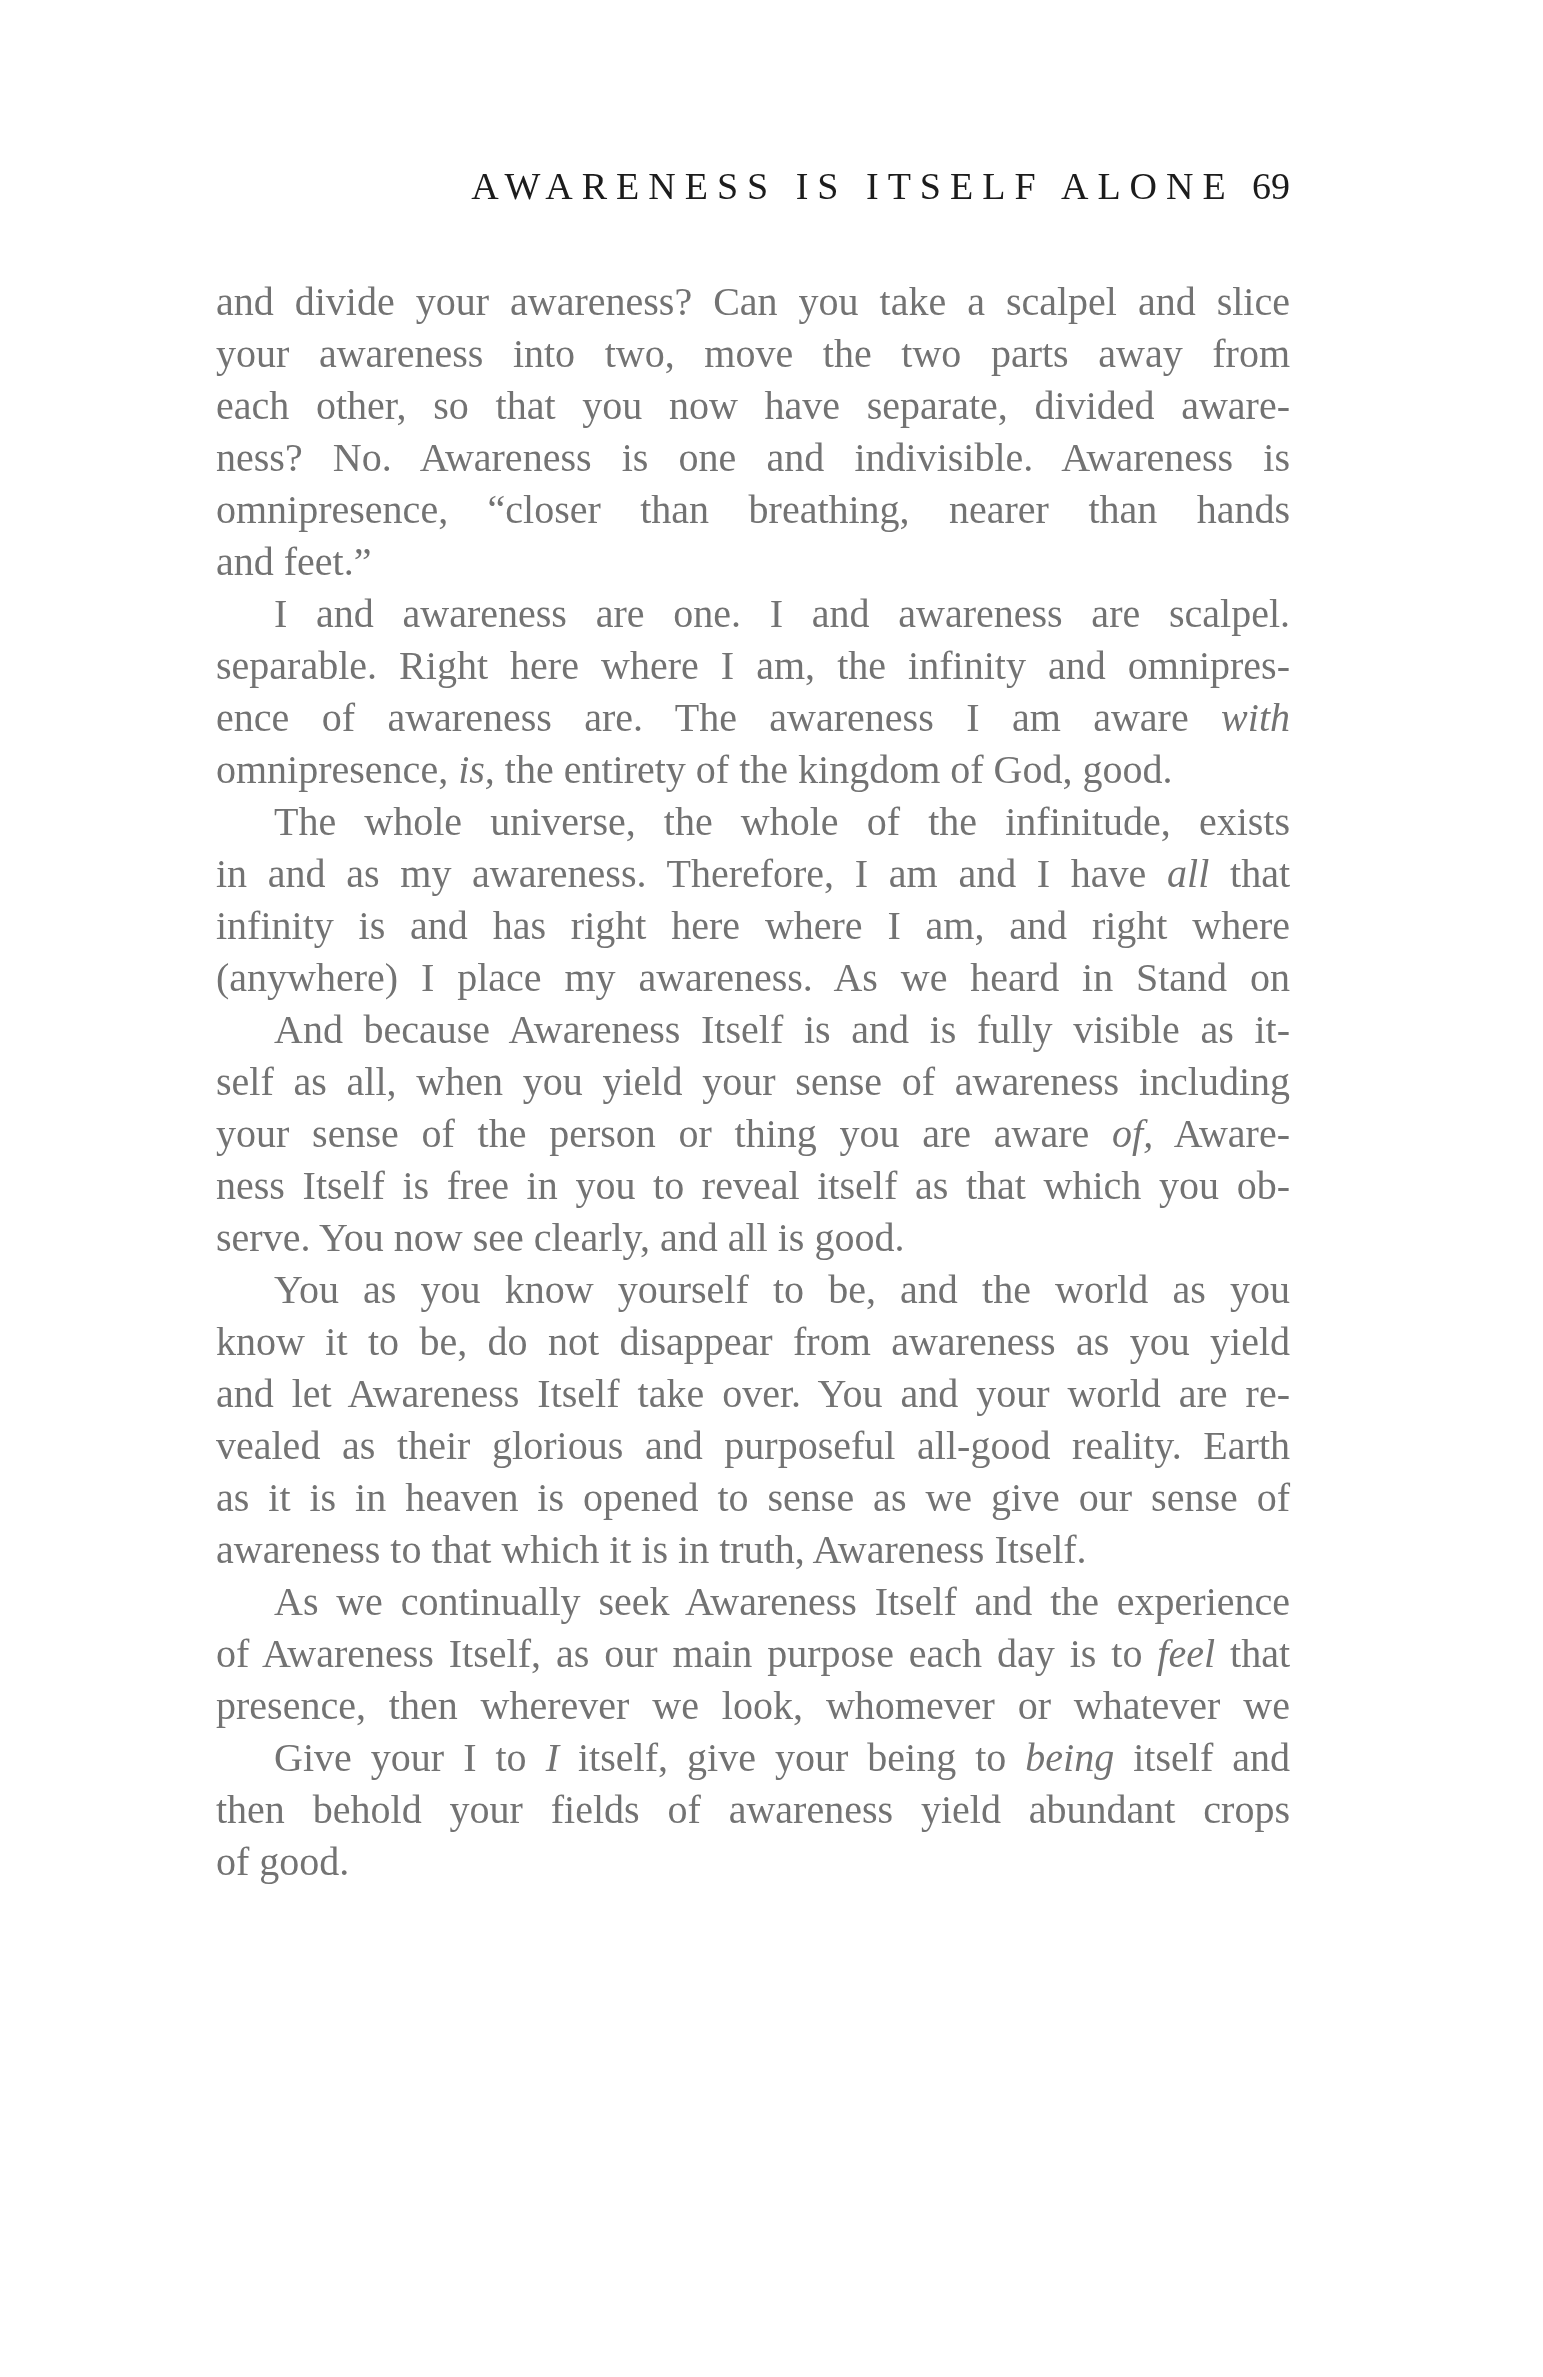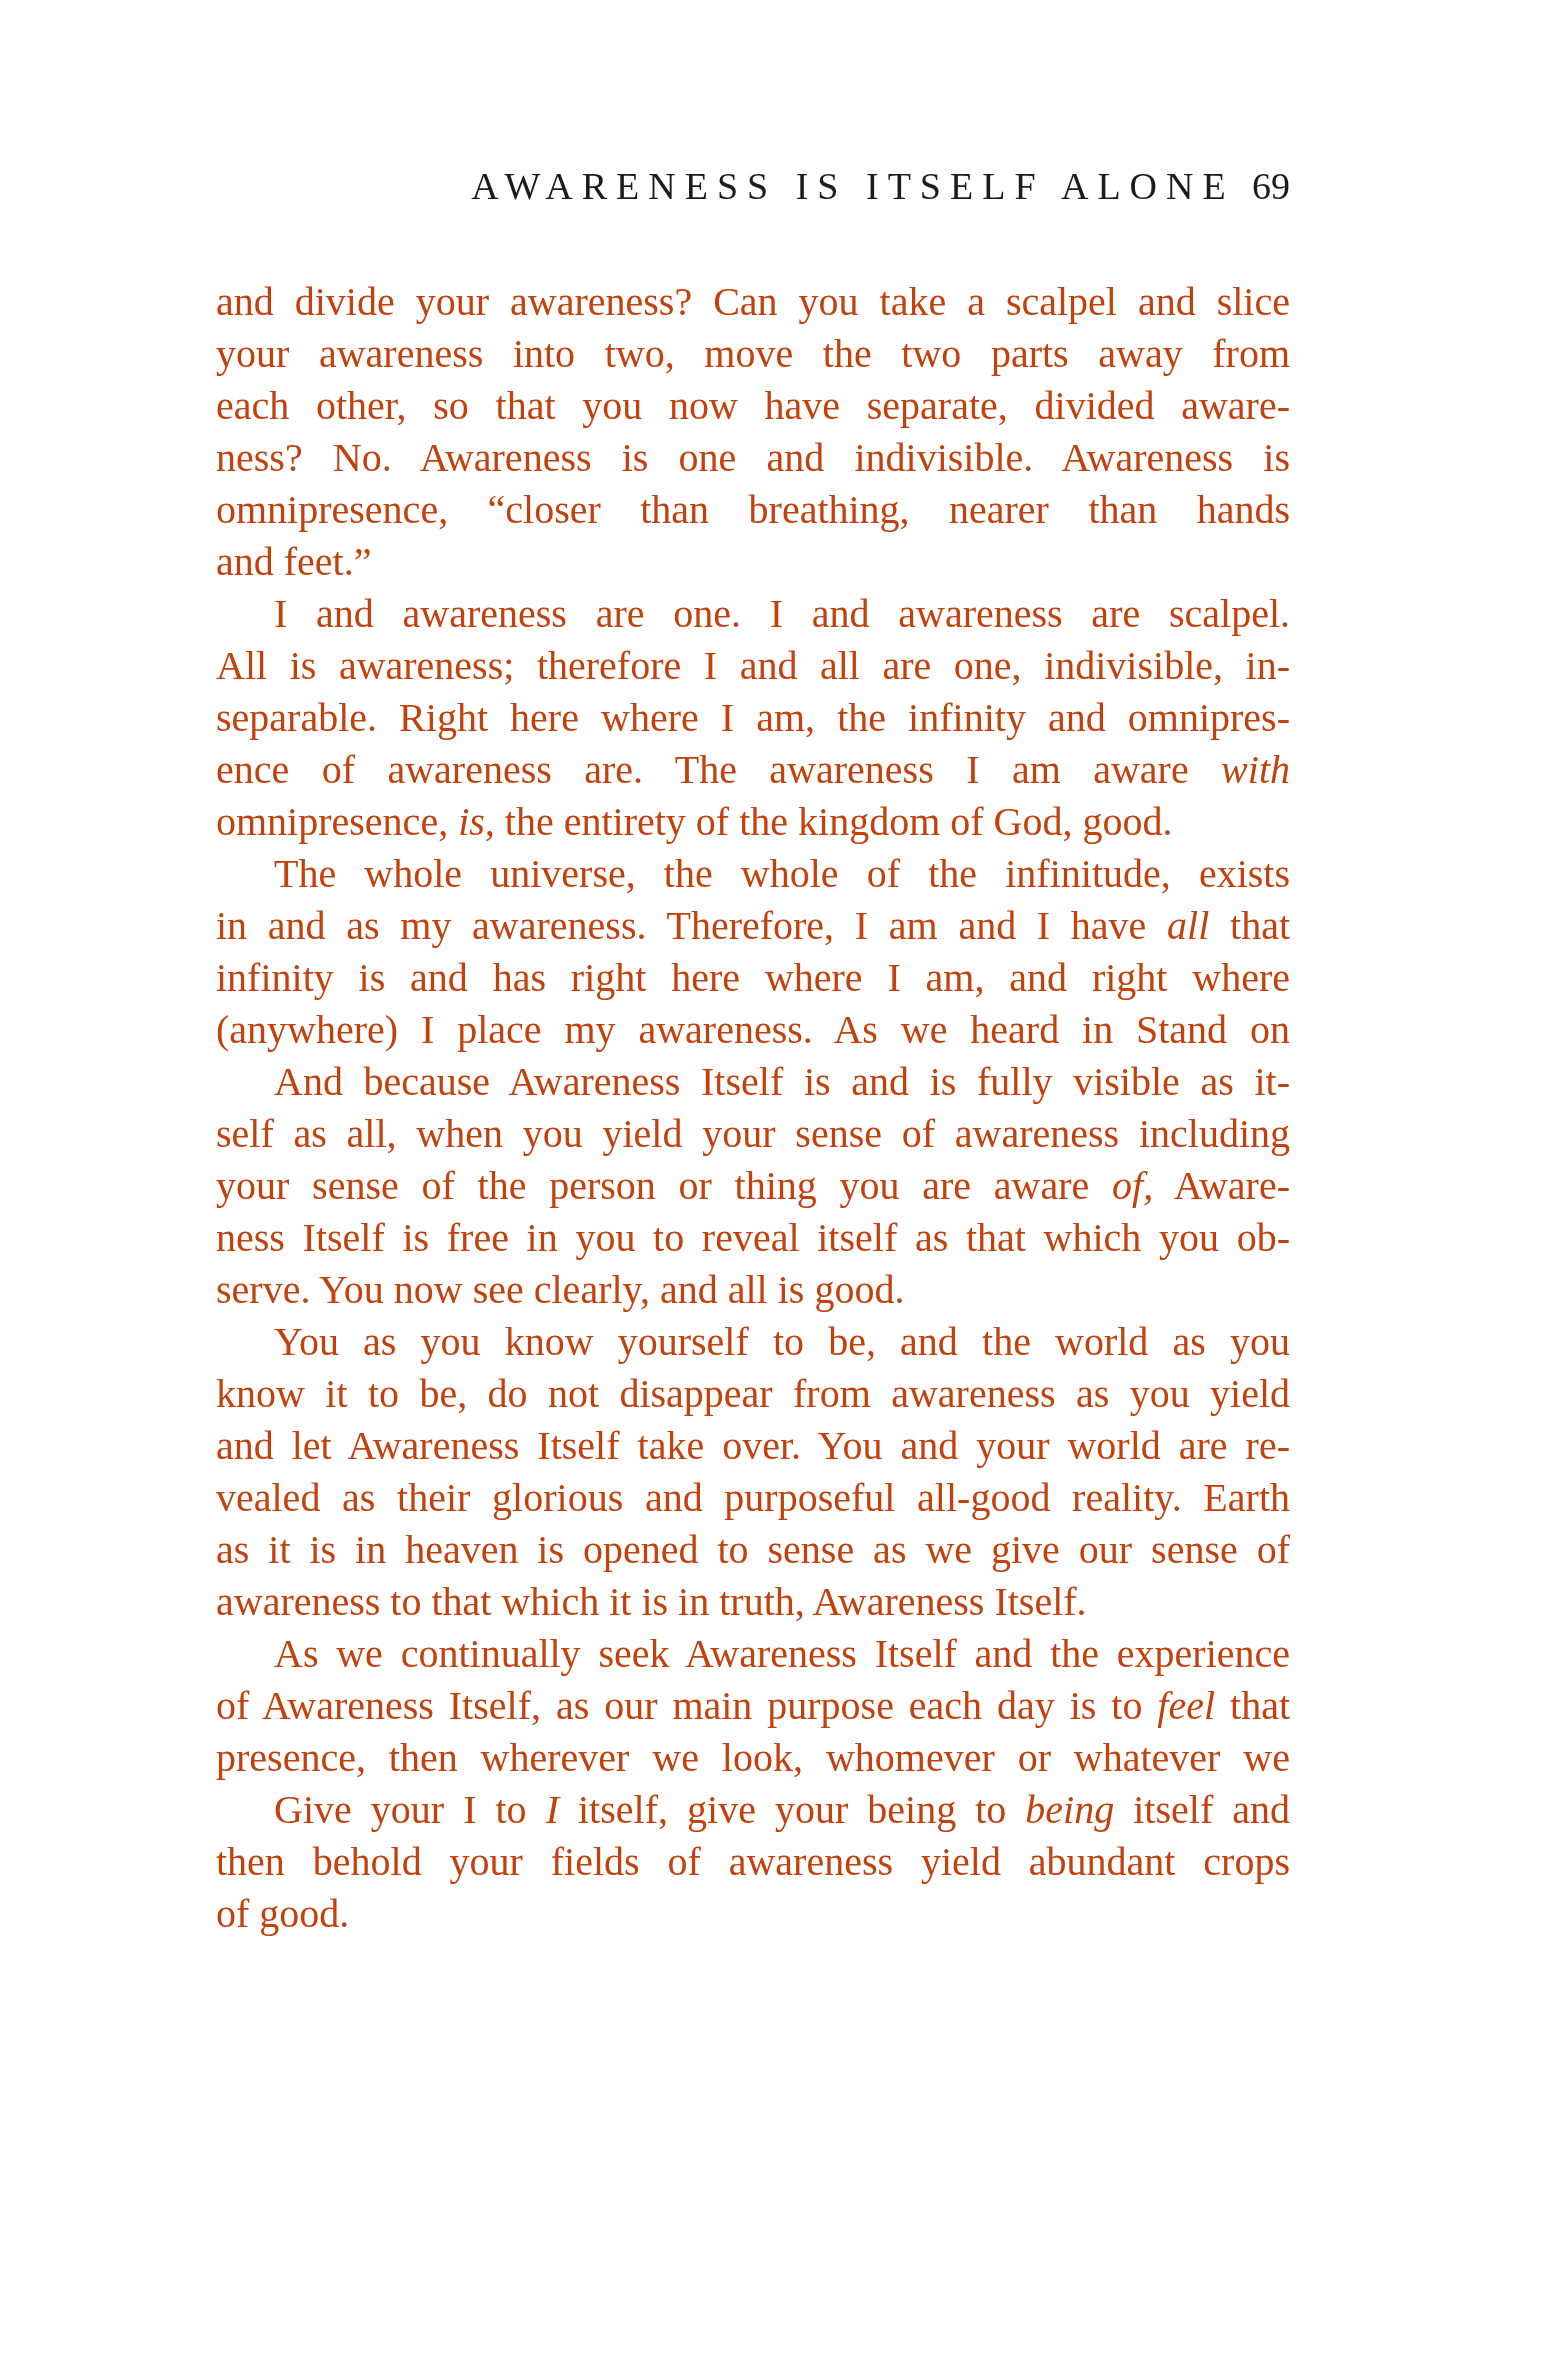--- a/index.html
+++ b/index.html
@@ -42,21 +42,21 @@
       letter-spacing: 0;
       margin-left: 17.3px;
     }
     .body-text {
       position: absolute;
       left: 216px;
       top: 276px;
       width: 1074px;
       font-size: 40px;
       line-height: 52px;
-      color: #c2410c;
+      color: #737373;
     }
     .line {
       display: block;
       height: 52px;
       white-space: nowrap;
       text-align: justify;
       text-align-last: justify;
       overflow: visible;
     }
     .line.last {
@@ -82,21 +82,20 @@
       <div>
         <span class="line"><span>and divide your awareness? Can you take a scalpel and slice</span></span>
         <span class="line"><span>your awareness into two, move the two parts away from</span></span>
         <span class="line"><span>each other, so that you now have separate, divided aware-</span></span>
         <span class="line"><span>ness? No. Awareness is one and indivisible. Awareness is</span></span>
         <span class="line"><span>omnipresence, “closer than breathing, nearer than hands</span></span>
         <span class="line last"><span>and feet.”</span></span>
       </div>
       <div>
         <span class="line indent"><span>I and awareness are one. I and awareness are scalpel.</span></span>
-        <span class="line"><span>All is awareness; therefore I and all are one, indivisible, in-</span></span>
         <span class="line"><span>separable. Right here where I am, the infinity and omnipres-</span></span>
         <span class="line"><span>ence of awareness are. The awareness I am aware </span><em>with</em></span>
         <span class="line last"><span>omnipresence, </span><em>is,</em><span> the entirety of the kingdom of God, good.</span></span>
       </div>
       <div>
         <span class="line indent"><span>The whole universe, the whole of the infinitude, exists</span></span>
         <span class="line"><span>in and as my awareness. Therefore, I am and I have </span><em>all</em><span> that</span></span>
         <span class="line"><span>infinity is and has right here where I am, and right where</span></span>
         <span class="line"><span>(anywhere) I place my awareness. As we heard in Stand on</span></span>
       </div>

